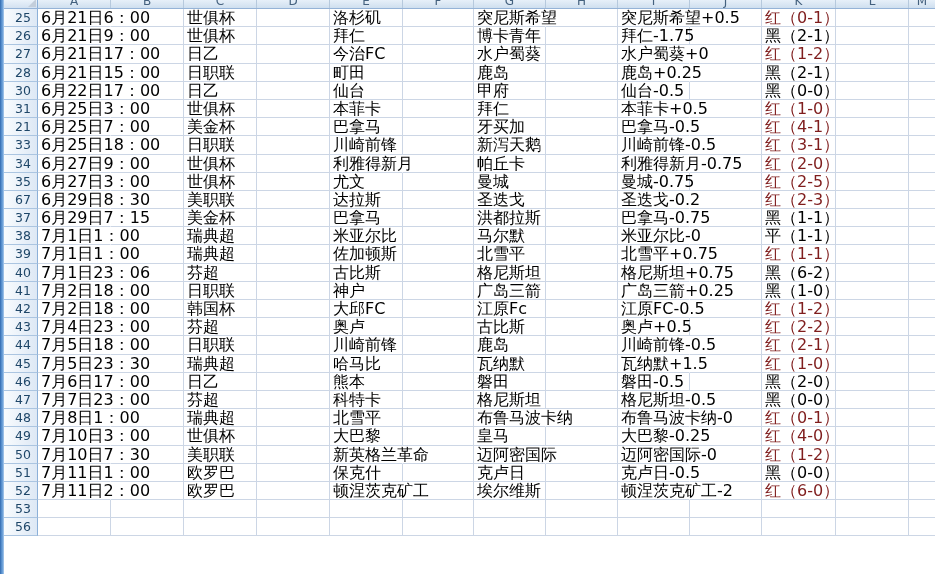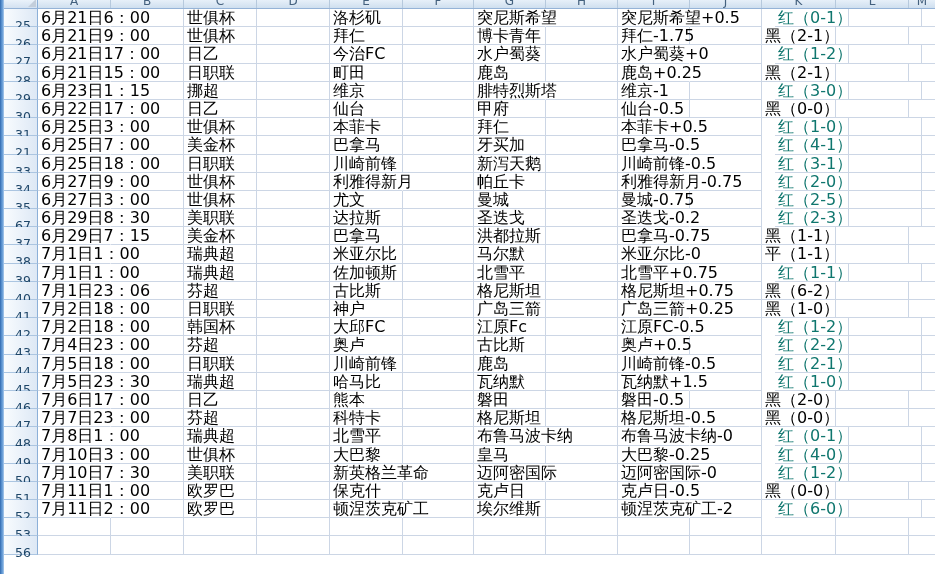--- a/index.html
+++ b/index.html
@@ -15,29 +15,29 @@
     background:linear-gradient(#e7f0f9,#cfdfef);border-bottom:1px solid #95b3d7;}
   .corner{width:38px;flex-shrink:0;position:relative;box-sizing:border-box;
     border-right:1px solid #8cb0d8;background:linear-gradient(#eaf2fa,#d3e1f1);}
   .corner::after{content:"";position:absolute;right:1px;bottom:1px;width:0;height:0;
     border-left:8px solid transparent;border-bottom:8px solid #c3cedb;}
   .hcell{box-sizing:border-box;flex-shrink:0;border-right:1px solid #b6c9dd;
     text-align:center;color:#44617e;font-size:12px;}
   .hcell span{display:block;margin-top:-6px;line-height:14px;}
   
   .row{display:flex;height:18.2px;box-sizing:border-box;}
-  .gutter{width:38px;flex-shrink:0;box-sizing:border-box;padding:8px 6px 0 4px;
+  .gutter{width:38px;flex-shrink:0;box-sizing:border-box;padding:0 6px 0 4px;
     text-align:right;font-size:12.5px;line-height:17px;color:#1e4668;
     background:linear-gradient(to right,#fcfeff,#dde8f5);
     border-right:1px solid #8cb0d8;border-bottom:1px solid #abc5e1;}
   .cell{box-sizing:border-box;flex-shrink:0;border-right:1px solid #ccd6e5;
     border-bottom:1px solid #ccd6e5;padding-left:3px;font-size:16px;line-height:17px;
     white-space:nowrap;overflow:visible;color:#000;}
   .cell.ovf{border-right-color:transparent;position:relative;z-index:2;}
-  .cell.red{color:#0f766e;margin-left:13px;}
+  .cell.red{color:#7f1d1d;}
   .cA{width:73px}.cB{width:73px}.cC{width:73px}.cD{width:73px}.cE{width:73px}
   .cF{width:71px}.cG{width:72px}.cH{width:72px}.cI{width:72px}.cJ{width:72px}
   .cK{width:74px}.cL{width:73px}.cM{width:26px;border-right:none}
 </style>
 </head>
 <body>
 
 <div id="sheet">
   <div class="edge"></div>
 
@@ -143,36 +143,20 @@
     <div class="cell cF"></div>
     <div class="cell cG">鹿岛</div>
     <div class="cell cH"></div>
     <div class="cell cI ovf">鹿岛+0.25</div>
     <div class="cell cJ"></div>
     <div class="cell cK">黑（2-1）</div>
     <div class="cell cL"></div>
     <div class="cell cM"></div>
   </div>
       <div class="row">
-    <div class="gutter">29</div>
-    <div class="cell cA ovf">6月23日1：15</div>
-    <div class="cell cB"></div>
-    <div class="cell cC">挪超</div>
-    <div class="cell cD"></div>
-    <div class="cell cE">维京</div>
-    <div class="cell cF"></div>
-    <div class="cell cG ovf">腓特烈斯塔</div>
-    <div class="cell cH"></div>
-    <div class="cell cI">维京-1</div>
-    <div class="cell cJ"></div>
-    <div class="cell cK red">红（3-0）</div>
-    <div class="cell cL"></div>
-    <div class="cell cM"></div>
-  </div>
-      <div class="row">
     <div class="gutter">30</div>
     <div class="cell cA ovf">6月22日17：00</div>
     <div class="cell cB"></div>
     <div class="cell cC">日乙</div>
     <div class="cell cD"></div>
     <div class="cell cE">仙台</div>
     <div class="cell cF"></div>
     <div class="cell cG">甲府</div>
     <div class="cell cH"></div>
     <div class="cell cI">仙台-0.5</div>

